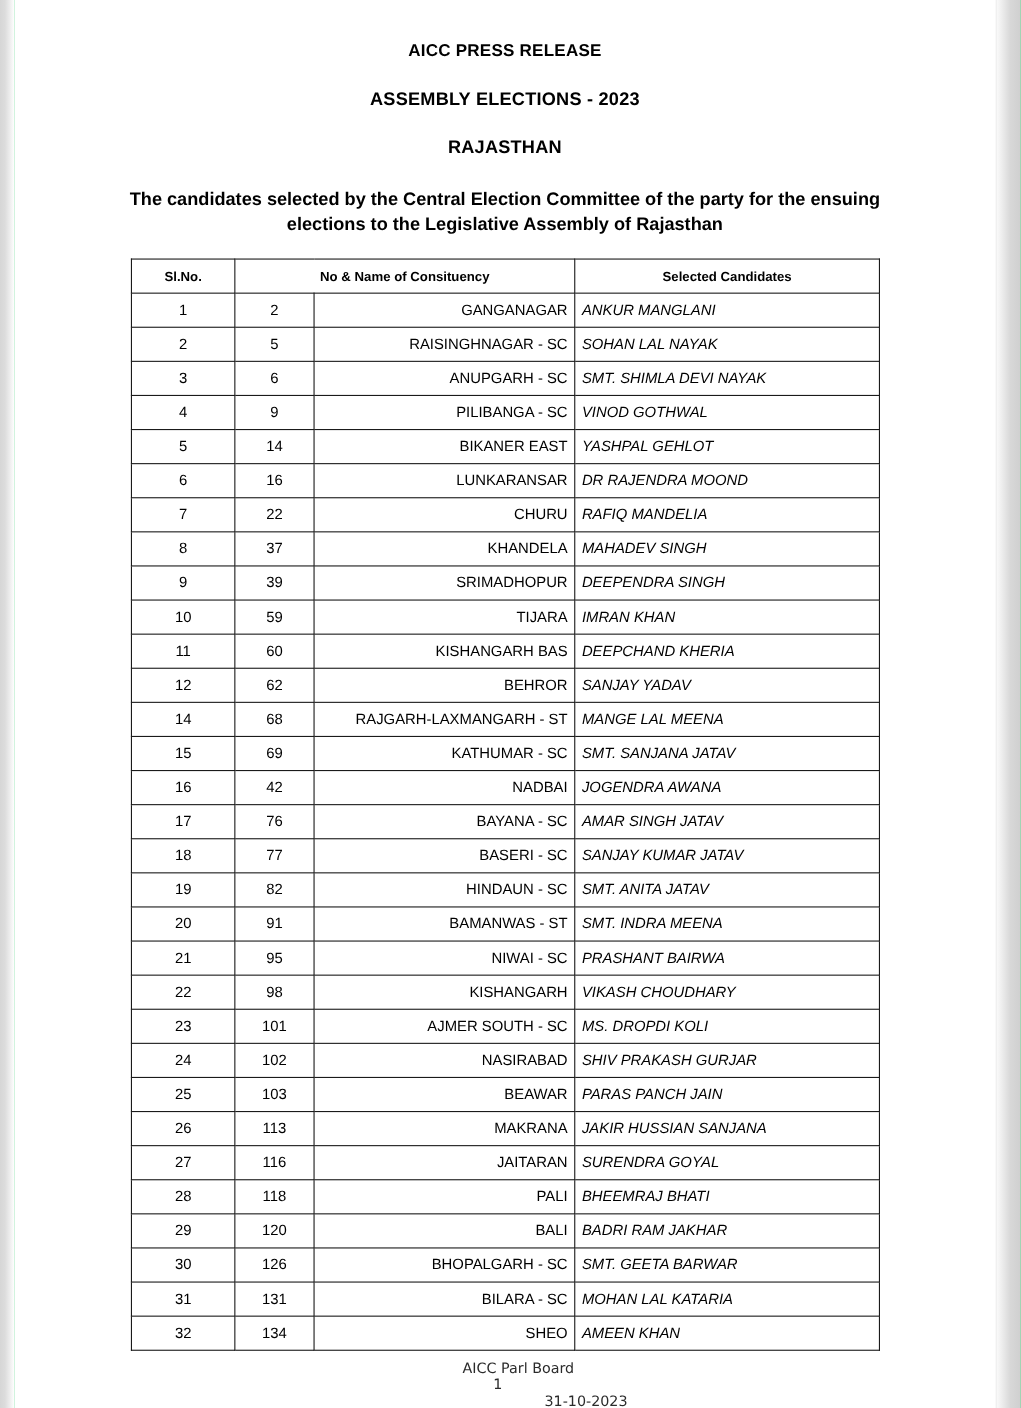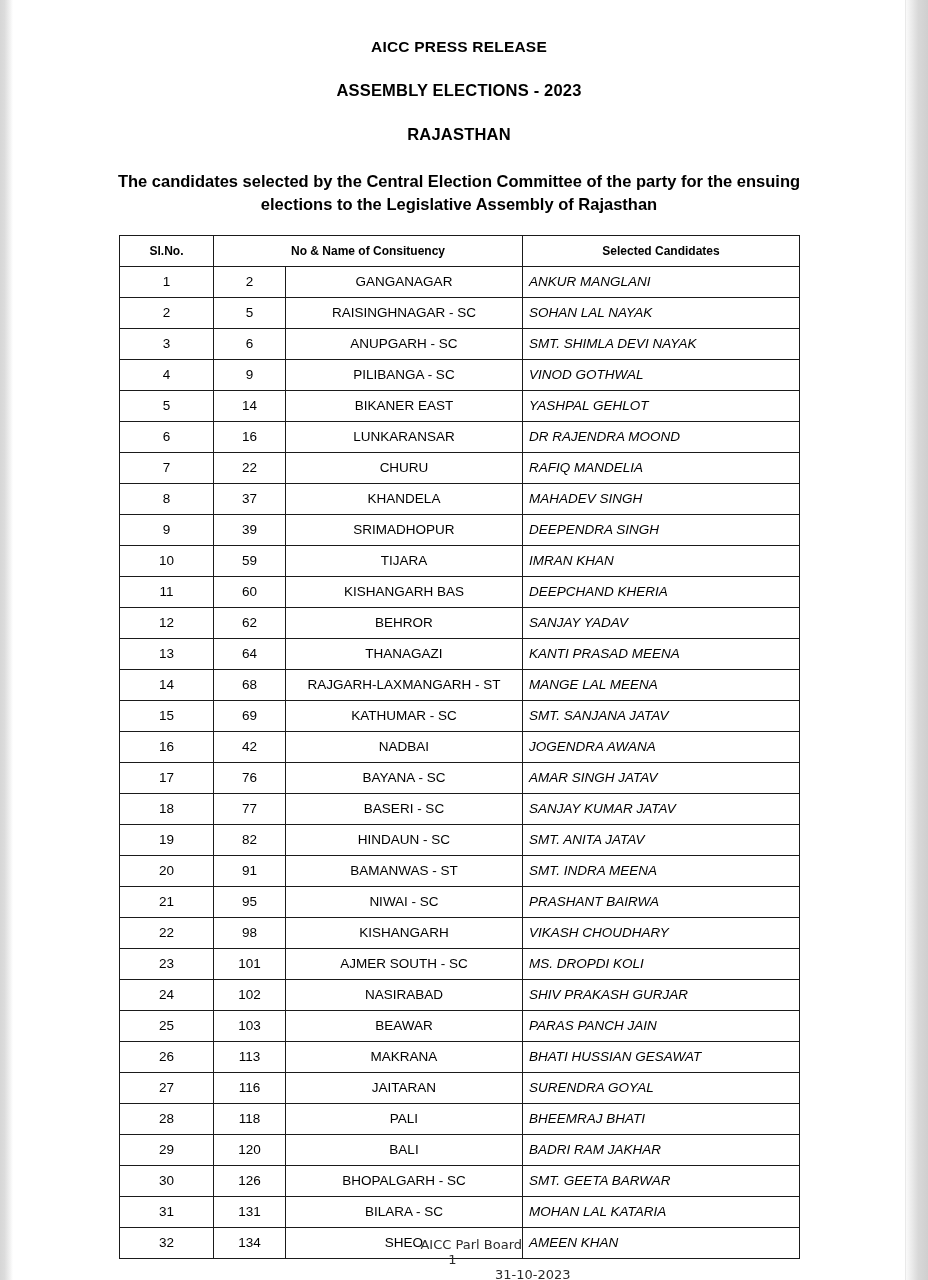--- a/index.html
+++ b/index.html
@@ -100,21 +100,21 @@
     text-align: center;
     font-size: 12px;
   }
   col.c-sl    { width: 94px; }
   col.c-no    { width: 72px; }
   col.c-name  { width: 237px; }
   col.c-cand  { width: 277px; }
 
   td.sl   { text-align: center; }
   td.no   { text-align: center; }
-  td.name { text-align: center; }
+  td.name { text-align: right; }
   td.cand { text-align: left; font-style: italic; }
 
   
   #footer {
     position: absolute;
     left: 13px;
     right: 0;
     top: 1237px;
     width: 879px;
     display: flex;
@@ -229,26 +229,20 @@
               <td class="name">KISHANGARH BAS</td>
               <td class="cand">DEEPCHAND KHERIA</td>
             </tr>
             <tr>
               <td class="sl">12</td>
               <td class="no">62</td>
               <td class="name">BEHROR</td>
               <td class="cand">SANJAY YADAV</td>
             </tr>
             <tr>
-              <td class="sl">13</td>
-              <td class="no">64</td>
-              <td class="name">THANAGAZI</td>
-              <td class="cand">KANTI PRASAD MEENA</td>
-            </tr>
-            <tr>
               <td class="sl">14</td>
               <td class="no">68</td>
               <td class="name">RAJGARH-LAXMANGARH - ST</td>
               <td class="cand">MANGE LAL MEENA</td>
             </tr>
             <tr>
               <td class="sl">15</td>
               <td class="no">69</td>
               <td class="name">KATHUMAR - SC</td>
               <td class="cand">SMT. SANJANA JATAV</td>
@@ -310,21 +304,21 @@
             <tr>
               <td class="sl">25</td>
               <td class="no">103</td>
               <td class="name">BEAWAR</td>
               <td class="cand">PARAS PANCH JAIN</td>
             </tr>
             <tr>
               <td class="sl">26</td>
               <td class="no">113</td>
               <td class="name">MAKRANA</td>
-              <td class="cand">BHATI HUSSIAN GESAWAT</td>
+              <td class="cand">JAKIR HUSSIAN SANJANA</td>
             </tr>
             <tr>
               <td class="sl">27</td>
               <td class="no">116</td>
               <td class="name">JAITARAN</td>
               <td class="cand">SURENDRA GOYAL</td>
             </tr>
             <tr>
               <td class="sl">28</td>
               <td class="no">118</td>

